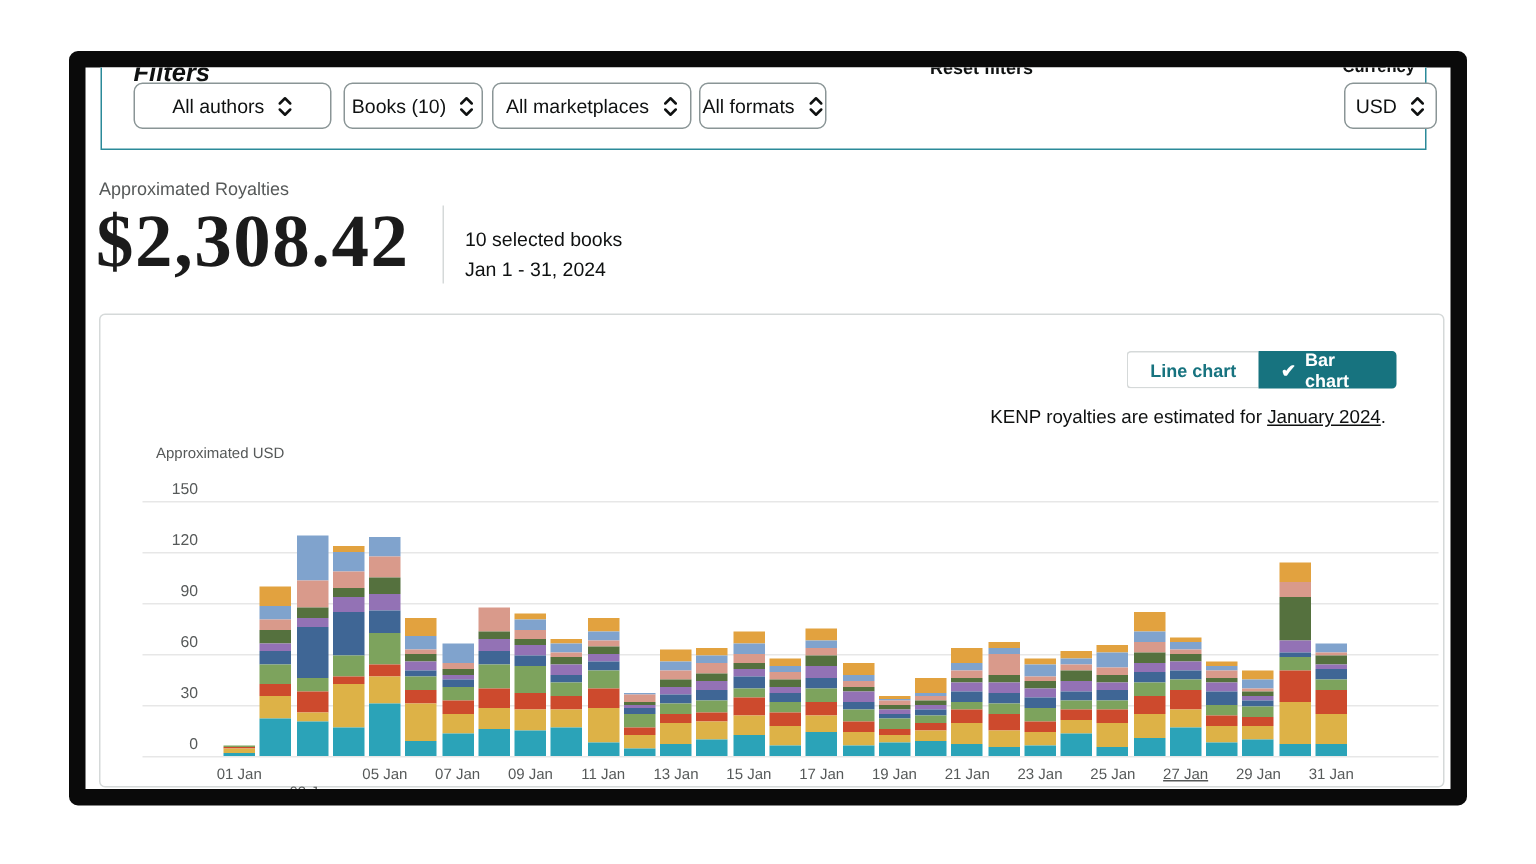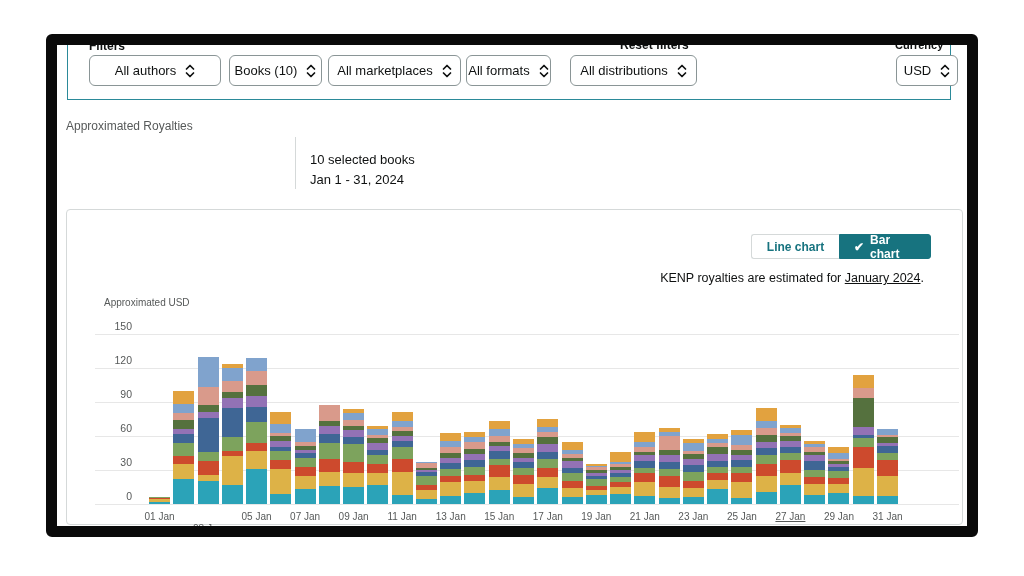--- a/index.html
+++ b/index.html
@@ -10,21 +10,21 @@
     position:absolute; left:46px; top:34px; width:932px; height:503px;
     border:11px solid #0a0a0a; border-radius:6px; background:#fff;
   }
   .content { position:absolute; left:0; top:0; right:0; bottom:0; overflow:hidden; }
 
   
   .filterbar {
     position:absolute; left:10px; top:-8px; width:884px; height:63px;
     border:1px solid #2b8a99; background:#fff;
   }
-  .filters-label { position:absolute; left:21px; top:1px; font-size:12px; font-weight:bold; color:#0f1111; }
+  .filters-label { position:absolute; left:21px; top:1px; font-size:17px; font-weight:bold; color:#0f1111;font-style:italic; }
   .currency-label { position:absolute; left:827px; top:1px; font-size:11px; font-weight:bold; color:#0f1111; }
   .reset-link { position:absolute; left:552px; top:0px; font-size:12px; font-weight:bold; color:#0f1111; cursor:pointer; }
 
   .dropdown {
     position:absolute; top:17px; height:31px;
     display:flex; align-items:center; justify-content:center; gap:9px;
     background:#fff; border:1px solid #8a9596; border-radius:6px;
     font-size:13px; color:#0f1111; cursor:pointer;
   }
   .dd-authors { left:21px;  width:132px; }
@@ -119,41 +119,33 @@
         </div>
         <div class="dropdown dd-formats">
           <span>All formats</span>
           <span class="chev">
             <svg width="10" height="16" viewBox="0 0 10 16" fill="none" stroke="#0f1111" stroke-width="1.7" stroke-linecap="round" stroke-linejoin="round">
                 <path d="M1.5 6 L5 2.5 L8.5 6"></path>
                 <path d="M1.5 10 L5 13.5 L8.5 10"></path>
               </svg>
           </span>
         </div>
-        <div class="dropdown dd-distrib">
-          <span>All distributions</span>
-          <span class="chev">
-            <svg width="10" height="16" viewBox="0 0 10 16" fill="none" stroke="#0f1111" stroke-width="1.7" stroke-linecap="round" stroke-linejoin="round">
-                <path d="M1.5 6 L5 2.5 L8.5 6"></path>
-                <path d="M1.5 10 L5 13.5 L8.5 10"></path>
-              </svg>
-          </span>
-        </div>
         <div class="dropdown dd-currency">
           <span>USD</span>
           <span class="chev">
             <svg width="10" height="16" viewBox="0 0 10 16" fill="none" stroke="#0f1111" stroke-width="1.7" stroke-linecap="round" stroke-linejoin="round">
                 <path d="M1.5 6 L5 2.5 L8.5 6"></path>
                 <path d="M1.5 10 L5 13.5 L8.5 10"></path>
               </svg>
           </span>
         </div>
       </div>
 
       <div class="summary-title">Approximated Royalties</div>
+      <div class="summary-amount">$2,308.42</div>
       <div class="summary-divider"></div>
       <div class="summary-books">10 selected books</div>
       <div class="summary-range">Jan 1 - 31, 2024</div>
 
       <div class="chart-card">
         <div class="toggle-group">
           <div class="toggle-btn toggle-line">
             <span>Line chart</span>
           </div>
           <div class="toggle-btn toggle-bar">

